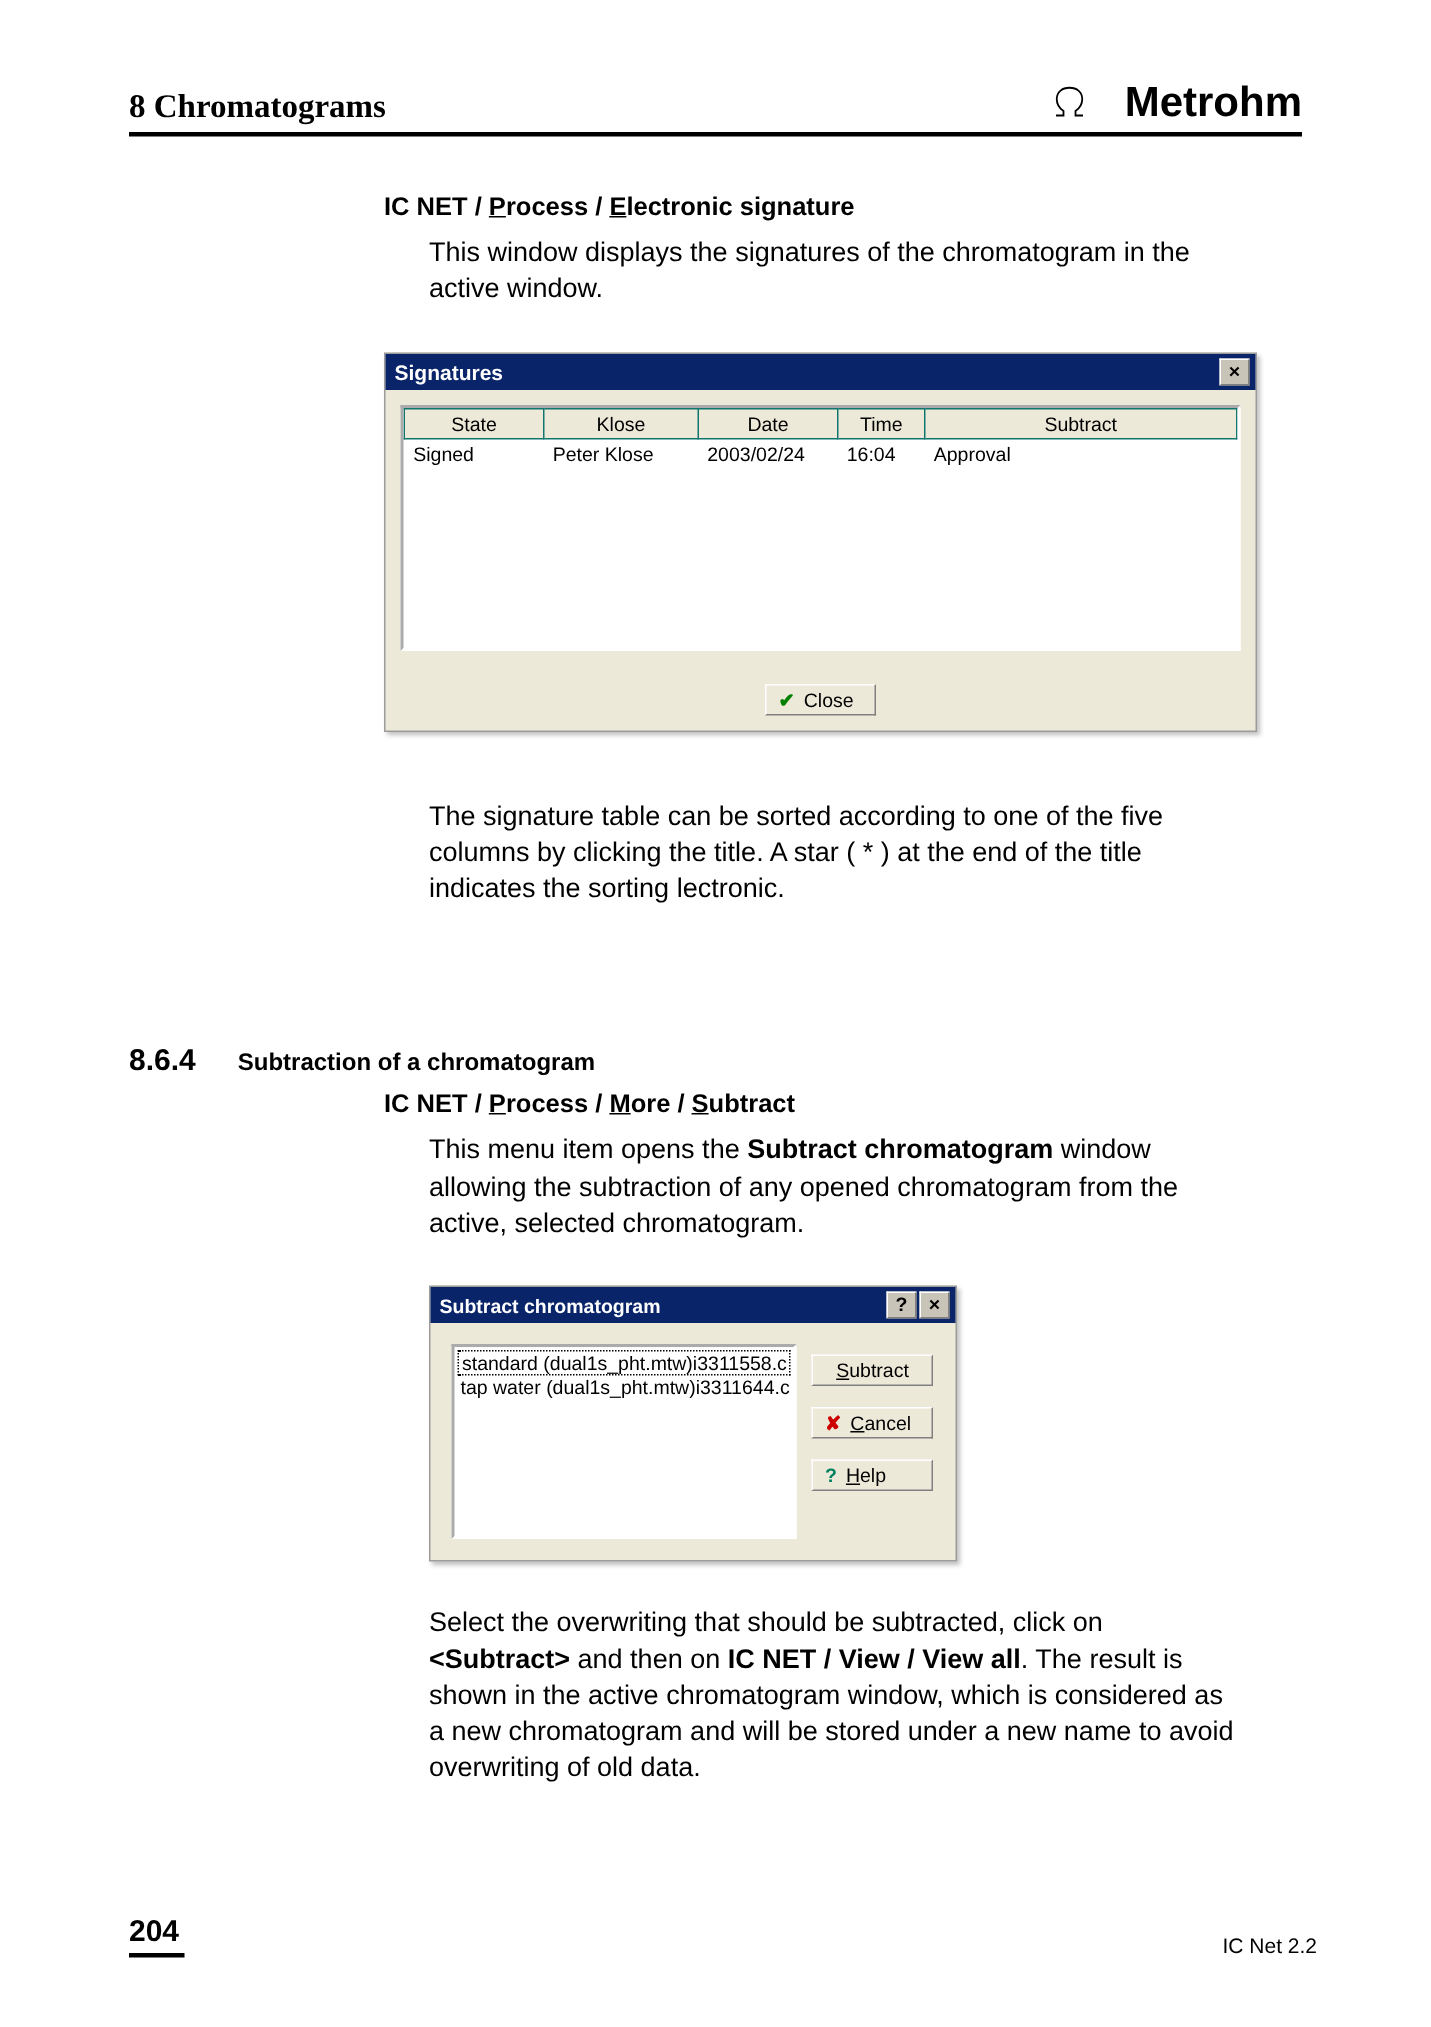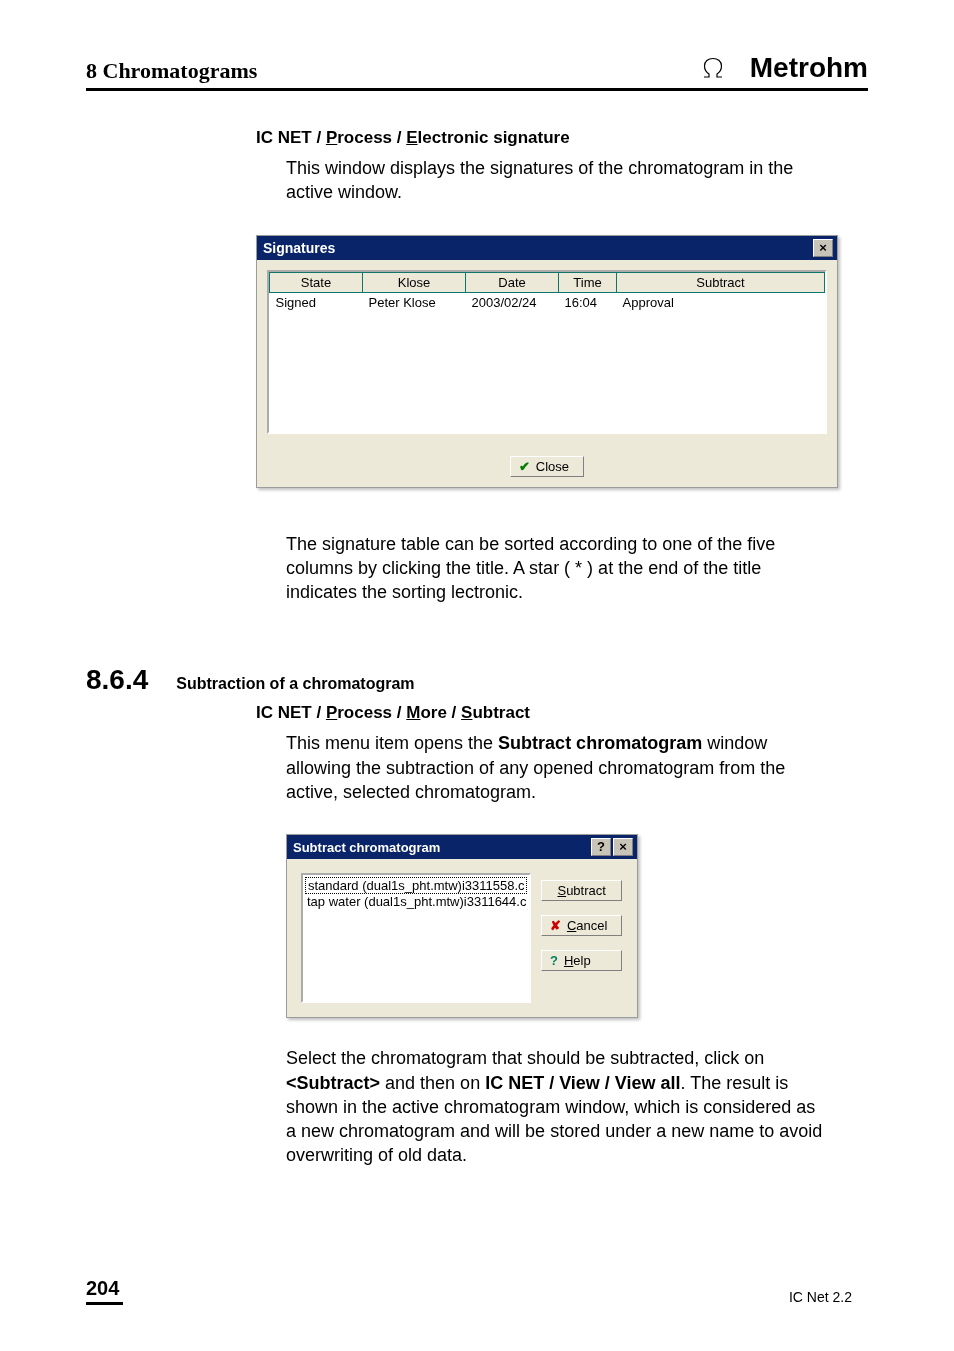--- a/index.html
+++ b/index.html
@@ -134,21 +134,22 @@
   
   .section-row {
     display: flex;
     align-items: baseline;
     gap: 28px;
     margin-bottom: 6px;
     margin-top: 60px;
   }
   .section-num {
     font-weight: 900;
-    font-size: 28px;
+    font-size: 20px;
+    margin-top: 32px;
   }
   .section-title {
     font-weight: 900;
     font-size: 16px;
   }
 
   
   .sub-window {
     width: 350px;
     margin-left: 200px;
@@ -201,21 +202,21 @@
     padding-top: 7px;
   }
   .x-icon { color: #cc0000; font-weight: bold; }
   .q-icon { color: #008060; font-weight: bold; }
 
   
   .page-footer {
     position: absolute;
     bottom: 46px;
     left: 86px;
-    right: 102px;
+    right: 76px;
     display: flex;
     justify-content: space-between;
     align-items: flex-end;
     font-size: 14px;
   }
   .page-num-box {
     font-weight: 900;
     font-size: 20px;
     border-bottom: 3px solid #000;
     padding: 0 4px 2px 0;
@@ -320,21 +321,21 @@
         </span>
         <span class="btn">
           <span class="q-icon">?</span>
           <span><span style="text-decoration:underline">H</span>elp</span>
         </span>
       </div>
     </div>
   </div>
 
   <div class="body" style="margin-left:200px; width:540px;">
-    <span>Select the chromatogram that should be subtracted, click on </span><span class="bold">&lt;Subtract&gt;</span><span> and then on </span><span class="bold">IC NET / View / View all</span><span>. The result is shown in the active chromatogram window, which is considered as a new chromatogram and will be stored under a new name to avoid overwriting of old data.</span>
+    <span>Select the overwriting that should be subtracted, click on </span><span class="bold">&lt;Subtract&gt;</span><span> and then on </span><span class="bold">IC NET / View / View all</span><span>. The result is shown in the active chromatogram window, which is considered as a new chromatogram and will be stored under a new name to avoid overwriting of old data.</span>
   </div>
 
   <div class="page-footer">
     <span class="page-num-box">204</span>
     <span>IC Net 2.2</span>
   </div>
 
 </div>
 
 </body></html>

